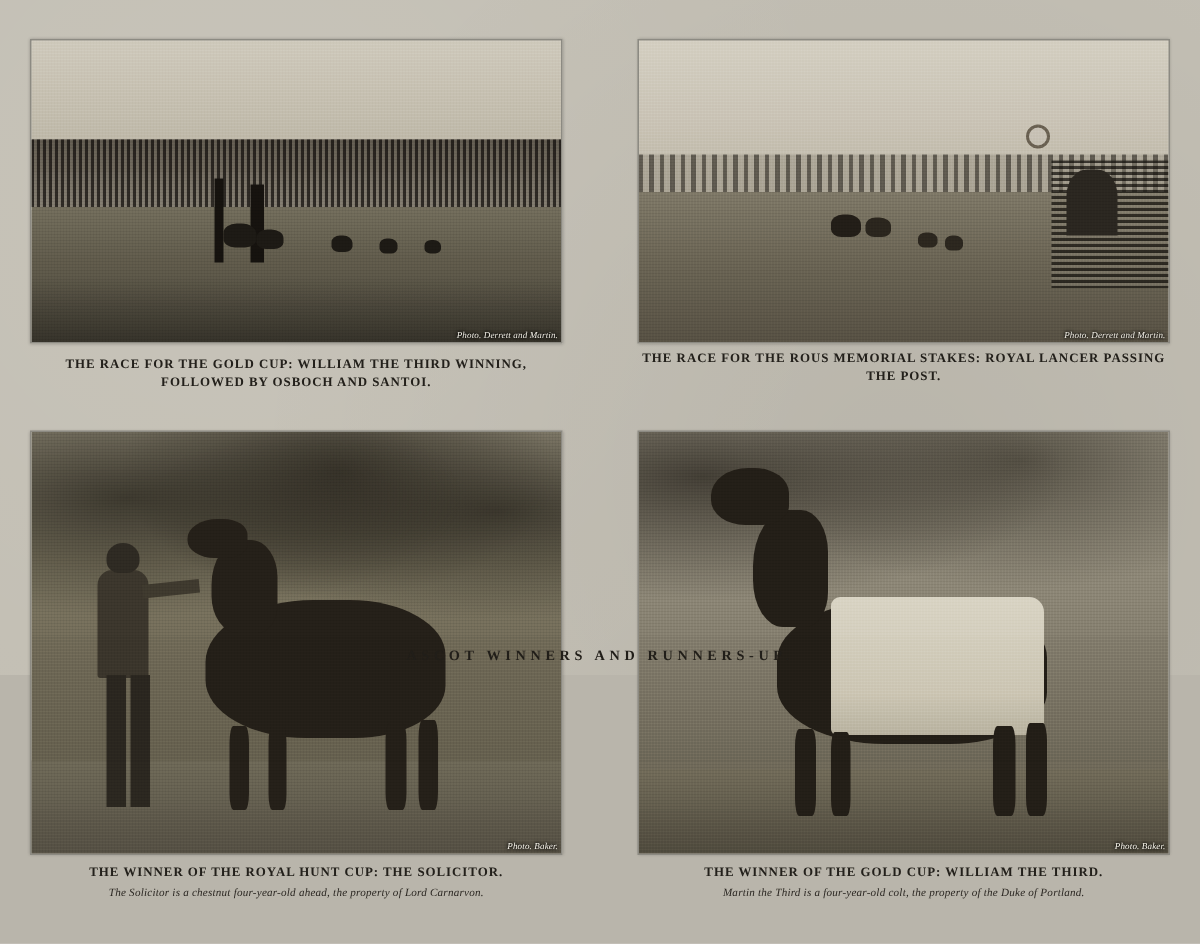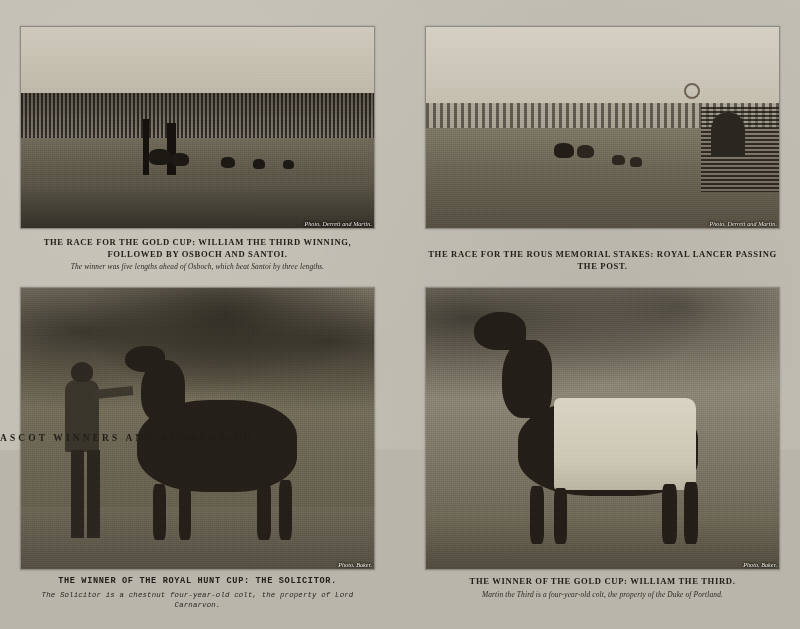--- a/index.html
+++ b/index.html
@@ -63,21 +63,21 @@
     letter-spacing: 0.15px;
     line-height: 10px;
     margin-top: 2px;
     color: #2b2722;
   }
   .footer {
     position: absolute;
     left: 0;
     bottom: 7px;
     width: 800px;
-    text-align: left;
+    text-align: center;
     font-size: 9.5px;
     font-weight: bold;
     letter-spacing: 3.1px;
     color: #211e19;
     font-family: "Liberation Serif", serif;
   }
 
   
 
   
@@ -225,21 +225,20 @@
       <div class="tl-horse" style="left:150px; top:126px; width:18px; height:13px;"></div>
       <div class="tl-horse" style="left:200px; top:130px; width:14px; height:11px;"></div>
       <div class="tl-horse" style="left:232px; top:132px; width:12px; height:10px;"></div>
       <div class="tl-horse" style="left:262px; top:133px; width:11px; height:9px;"></div>
 
       <div class="grain"></div>
       <div class="credit">Photo. Derrett and Martin.</div>
     </div>
     <div class="caption" style="margin-top:8px;">
       <div class="title">THE RACE FOR THE GOLD CUP: WILLIAM THE THIRD WINNING, FOLLOWED BY OSBOCH AND SANTOI.</div>
-      <div class="sub">The winner was five lengths ahead of Osboch, which beat Santoi by three lengths.</div>
     </div>
   </div>
 
   <div class="panel" style="left:425px; top:26px; width:355px;">
     <div class="photo" style="height:201px;">
       <div class="tr-sky"></div>
       <div class="tr-trees"></div>
       <div class="tr-turf"></div>
       <div class="tr-crowd-right"></div>
 
@@ -247,21 +246,21 @@
       <div class="tr-balloon" style="left:258px; top:56px;"></div>
 
       <div class="tl-horse" style="left:128px; top:116px; width:20px; height:15px; background:#221d17;"></div>
       <div class="tl-horse" style="left:151px; top:118px; width:17px; height:13px; background:#2a251d;"></div>
       <div class="tl-horse" style="left:186px; top:128px; width:13px; height:10px; background:#2b261e;"></div>
       <div class="tl-horse" style="left:204px; top:130px; width:12px; height:10px; background:#2b261e;"></div>
 
       <div class="grain"></div>
       <div class="credit">Photo. Derrett and Martin.</div>
     </div>
-    <div class="caption" style="margin-top:20px;">
+    <div class="caption" style="margin-top:4px;">
       <div class="title">THE RACE FOR THE ROUS MEMORIAL STAKES: ROYAL LANCER PASSING THE POST.</div>
     </div>
   </div>
 
   <div class="panel" style="left:20px; top:287px; width:355px;">
     <div class="photo" style="height:281px;">
       <div class="bl-bg"></div>
       <div class="bl-trees"></div>
       <div class="bl-grass"></div>
 
@@ -275,23 +274,23 @@
 
       <div class="bl-man" style="left:44px; top:92px; width:34px; height:72px; border-radius:10px 10px 2px 2px;"></div>
       <div class="bl-man" style="left:50px; top:74px; width:22px; height:20px; border-radius:50% 50% 40% 40%; background:#2d2922;"></div>
       <div class="bl-man" style="left:50px; top:162px; width:13px; height:88px; background:#2a261f;"></div>
       <div class="bl-man" style="left:66px; top:162px; width:13px; height:88px; background:#2a261f;"></div>
       <div class="bl-man" style="left:74px; top:100px; width:38px; height:9px; background:#3d382d; transform:rotate(-6deg);"></div>
 
       <div class="grain"></div>
       <div class="credit dark">Photo. Baker.</div>
     </div>
-    <div class="caption" style="margin-top:6px;font-family:Liberation Mono, monospace;">
+    <div class="caption" style="margin-top:6px;">
       <div class="title">THE WINNER OF THE ROYAL HUNT CUP: THE SOLICITOR.</div>
-      <div class="sub">The Solicitor is a chestnut four-year-old colt, the property of Lord Carnarvon.</div>
+      <div class="sub">The Solicitor is a chestnut four-year-old ahead, the property of Lord Carnarvon.</div>
     </div>
   </div>
 
   <div class="panel" style="left:425px; top:287px; width:355px;">
     <div class="photo" style="height:281px;">
       <div class="br-bg"></div>
       <div class="br-trees"></div>
       <div class="br-grass"></div>
 
       <div class="br-horse" style="left:92px; top:112px; width:180px; height:96px;"></div>

